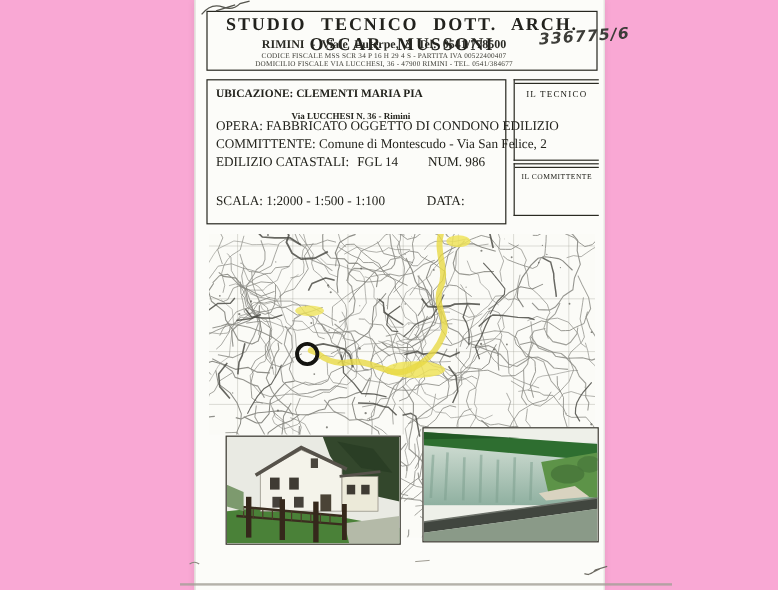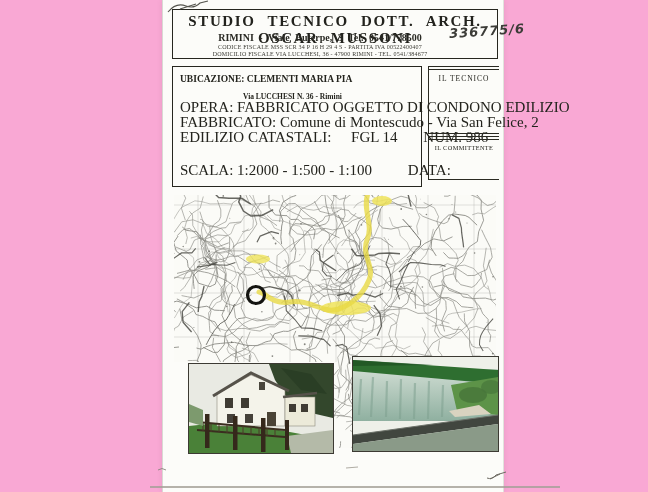--- a/index.html
+++ b/index.html
@@ -19,21 +19,21 @@
   .hdr-title{position:absolute;left:0;right:0;top:3px;text-align:center;
     font-size:15px;font-weight:700;letter-spacing:1.6px;word-spacing:7px;color:#22221d;}
   .hdr-addr{position:absolute;left:0;right:30px;top:22px;text-align:center;
     font-size:10px;font-weight:700;word-spacing:3px;color:#2a2a24;}
   .hdr-small{position:absolute;left:0;right:30px;text-align:center;font-size:6px;
     letter-spacing:.2px;color:#3a3a33;}
   .handwriting{position:absolute;left:449px;top:24px;width:60px;
     font-family:"DejaVu Sans",sans-serif;font-style:italic;font-weight:700;
     font-size:13px;letter-spacing:1px;color:#3c3c38;transform:rotate(-4deg);}
   
-  .pline{position:absolute;left:7px;font-size:15px;white-space:nowrap;color:#23231d;}
+  .pline{position:absolute;left:7px;font-size:11px;white-space:nowrap;color:#23231d;}
   .b{font-weight:700;}
   
   .sig{position:absolute;border:1.2px solid #2a2a22;border-right:none;}
   .sig::before{content:"";position:absolute;left:0;right:0;top:2px;border-top:1px solid #2a2a22;}
   .sig-label{position:absolute;left:0;right:0;top:7px;text-align:center;
     font-weight:400;color:#23231d;}
   
   .map{position:absolute;left:174px;top:195px;width:322px;height:260px;}
   .photo{position:absolute;border:1.5px solid #3c3a33;background:#dfe2da;overflow:hidden;}
   .artifact{position:absolute;}
@@ -63,26 +63,26 @@
     <div class="pline" style="top:7px;font-size:9.5px;">
       <span class="b">UBICAZIONE:</span>
       <span class="b">CLEMENTI MARIA PIA</span>
     </div>
     <div class="pline b" style="top:25px;left:70px;font-size:7.5px;">Via LUCCHESI N. 36 - Rimini</div>
     <div class="pline" style="top:32px;">
       <span>OPERA:</span>
       <span>FABBRICATO OGGETTO DI CONDONO EDILIZIO</span>
     </div>
     <div class="pline" style="top:47px;">
-      <span>FABBRICATO:</span>
+      <span>COMMITTENTE:</span>
       <span>Comune di Montescudo - Via San Felice, 2</span>
     </div>
     <div class="pline" style="top:62px;">
       <span>EDILIZIO CATASTALI:</span>
-      <span style="margin-left:16px;">FGL  14</span>
+      <span style="margin-left:4px;">FGL  14</span>
       <span style="margin-left:22px;">NUM. 986</span>
     </div>
     <div class="pline" style="top:95px;">
       <span>SCALA: 1:2000 - 1:500 - 1:100</span>
       <span style="margin-left:16px;padding-left:16px;">DATA:</span>
     </div>
   </div>
 
   <div class="sig" style="left:428px;top:66px;width:70px;height:66px;">
     <div class="sig-label" style="font-size:7.5px;letter-spacing:1px;">IL  TECNICO</div>

